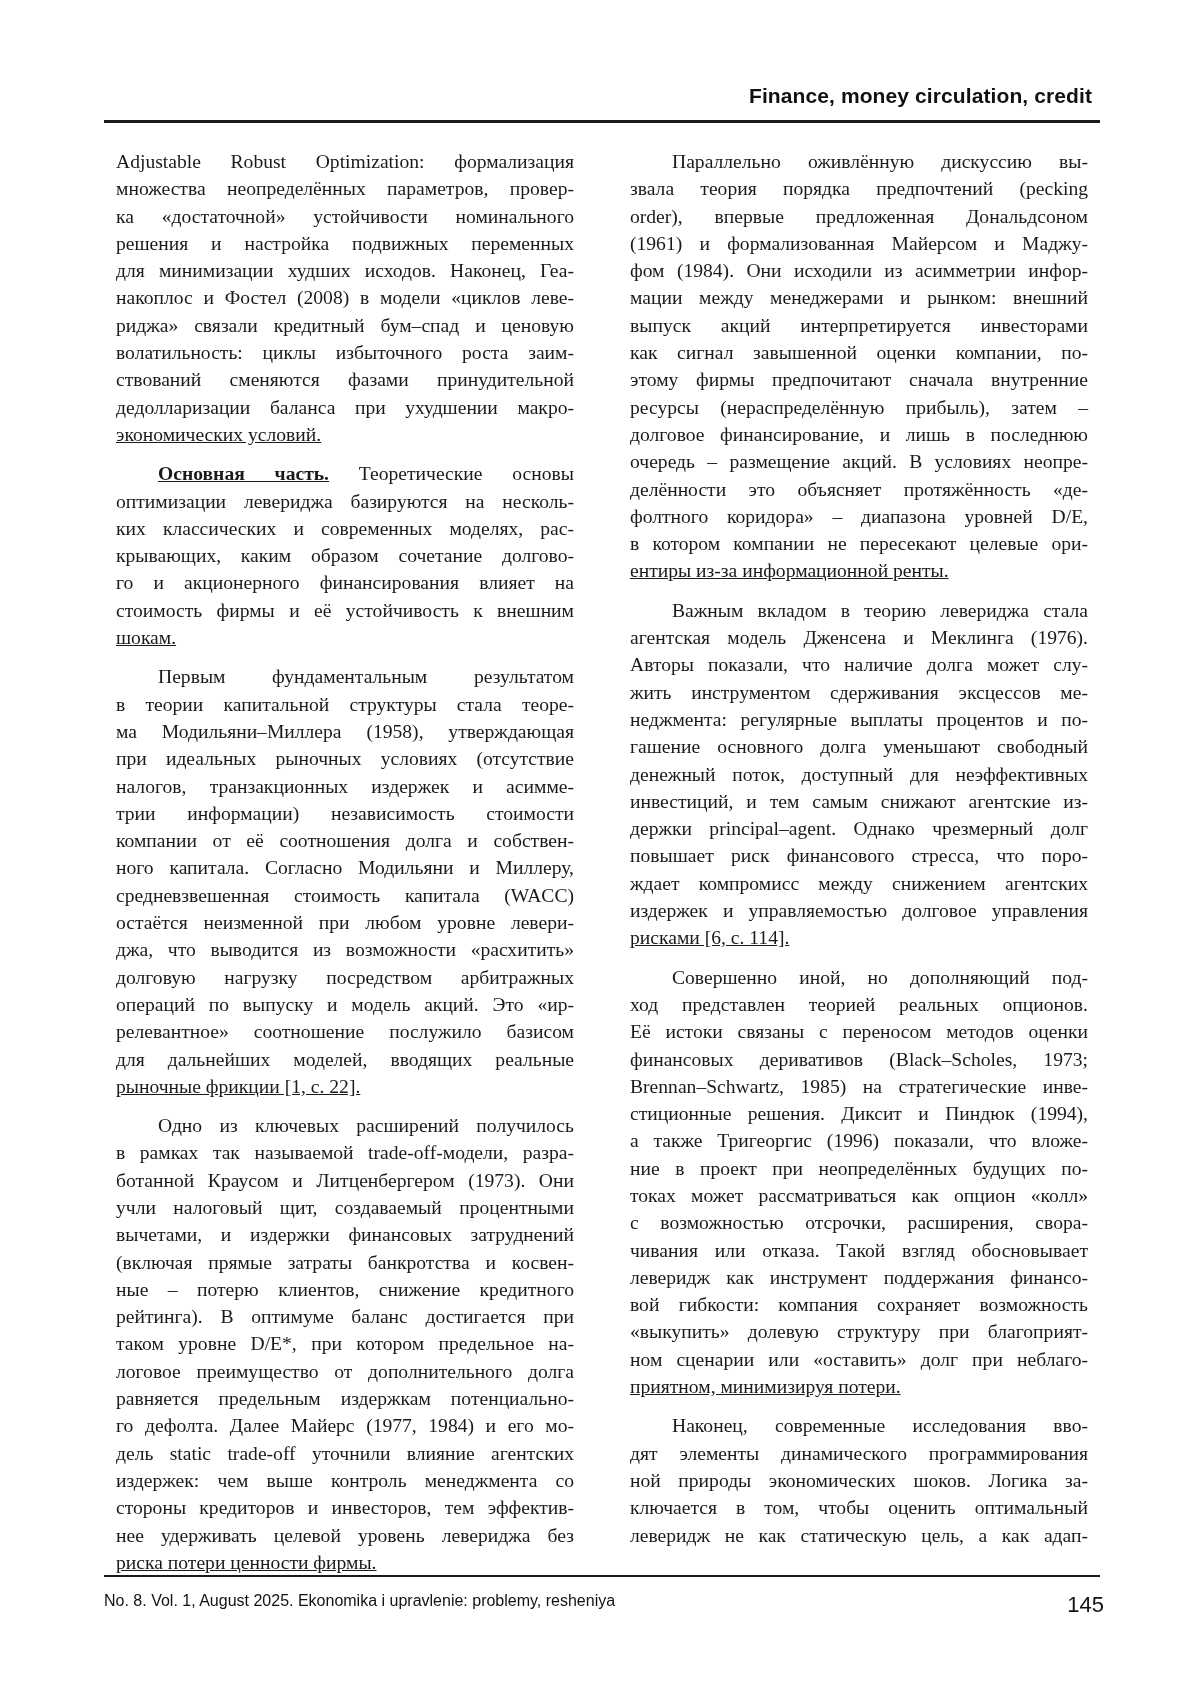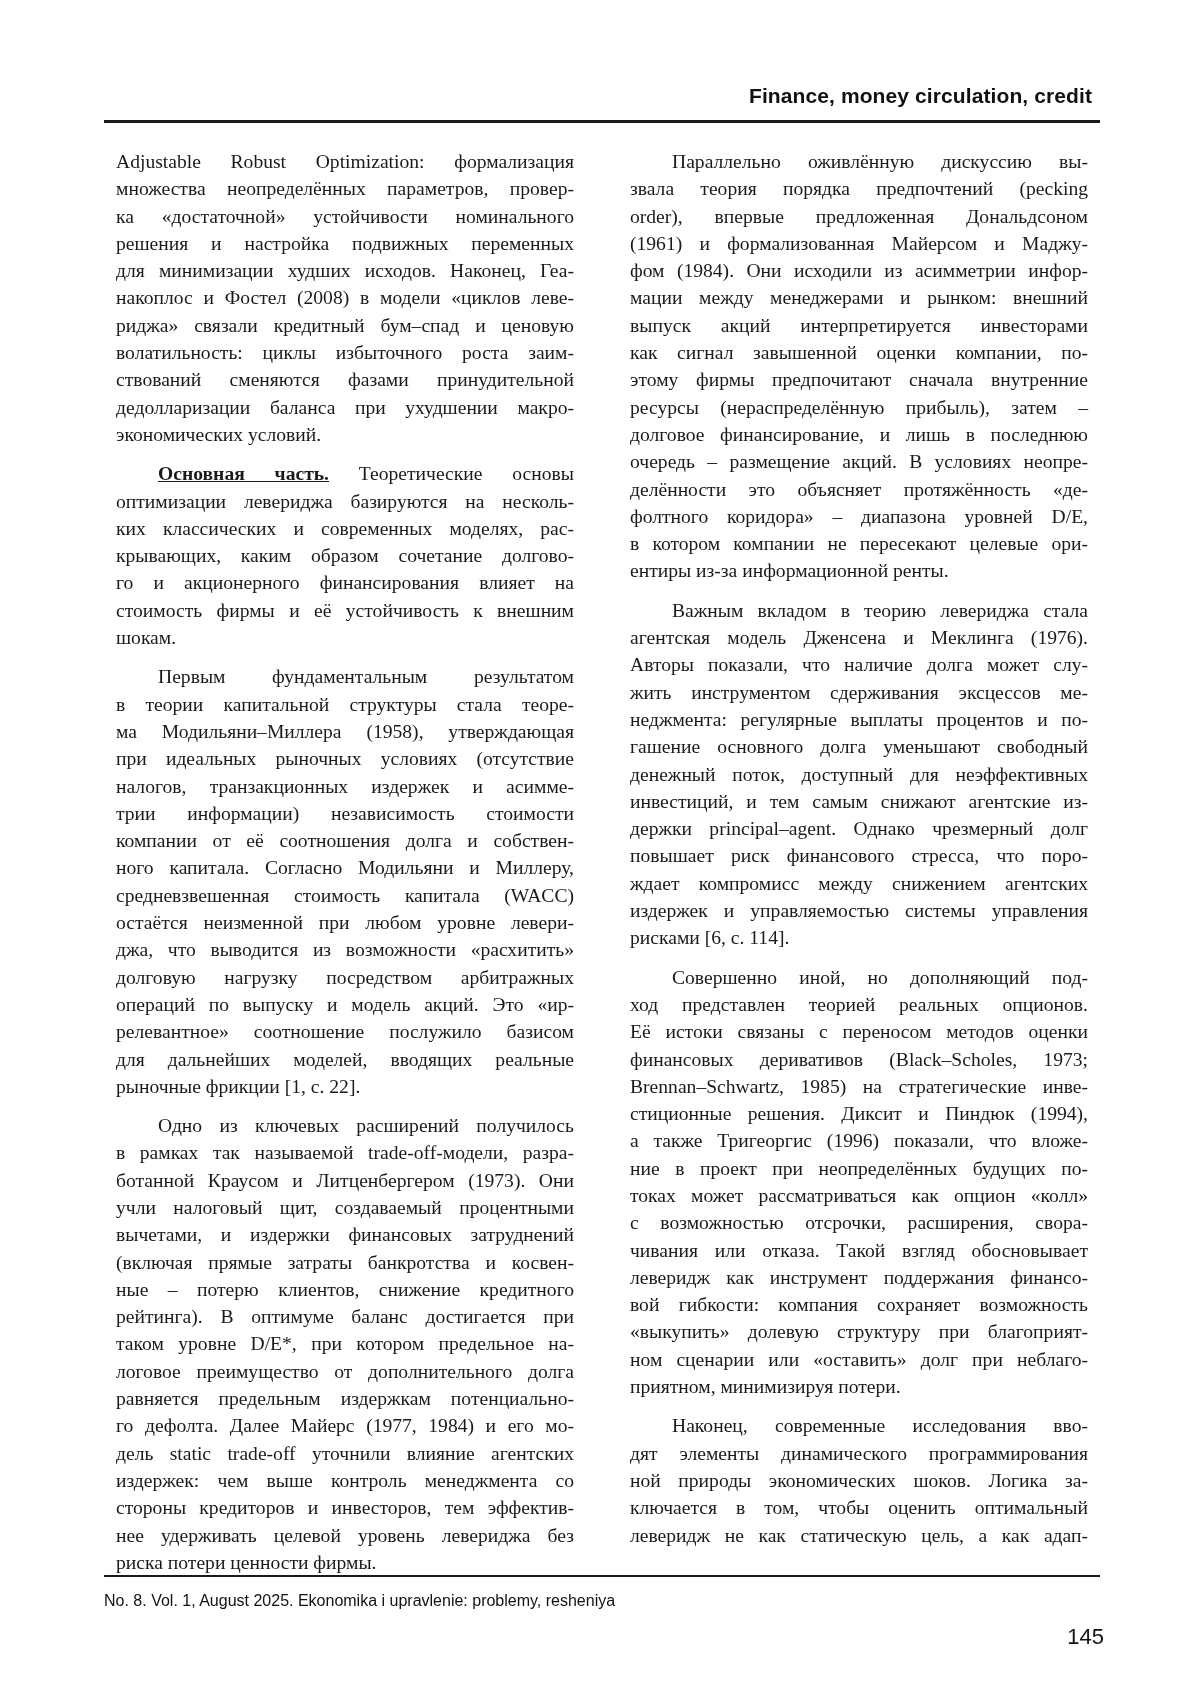--- a/index.html
+++ b/index.html
@@ -16,30 +16,30 @@
     position: absolute; top: 136px; width: 482px;
     font-family: "Liberation Serif", serif; font-size: 19.6px; line-height: 27.3px;
   }
   .col-left { left: 104px; }
   .col-right { left: 618px; }
   .para { margin: 12px; }
   .line {
     display: block; text-align: justify; text-align-last: justify;
     white-space: nowrap; height: 27.3px; overflow: visible;
   }
-  .line.last { text-align-last: left; }
+  .line.last { text-align-last: left; text-decoration: underline; }
   .line.indent { padding-left: 42px; }
   .bold-lead { font-weight: bold; text-decoration: underline; }
   .footer-text {
     position: absolute; left: 104px; top: 1592px;
     font-family: "Liberation Sans", sans-serif; font-size: 16px; color: #111;
   }
   .page-number {
     position: absolute; right: 96px; top: 1592px;
-    font-family: "Liberation Sans", sans-serif; font-size: 22px; color: #111; margin-top: 32px;
+    font-family: "Liberation Sans", sans-serif; font-size: 22px; color: #111;
   }
 </style>
 </head>
 <body>
 
 <div>
   <div class="header-title">Finance, money circulation, credit</div>
 </div>
 <div class="rule rule-top"></div>
 
@@ -128,21 +128,21 @@
       <span class="line">агентская модель Дженсена и Меклинга (1976).</span>
       <span class="line">Авторы показали, что наличие долга может слу-</span>
       <span class="line">жить инструментом сдерживания эксцессов ме-</span>
       <span class="line">неджмента: регулярные выплаты процентов и по-</span>
       <span class="line">гашение основного долга уменьшают свободный</span>
       <span class="line">денежный поток, доступный для неэффективных</span>
       <span class="line">инвестиций, и тем самым снижают агентские из-</span>
       <span class="line">держки principal–agent. Однако чрезмерный долг</span>
       <span class="line">повышает риск финансового стресса, что поро-</span>
       <span class="line">ждает компромисс между снижением агентских</span>
-      <span class="line">издержек и управляемостью системы управления</span>
+      <span class="line">издержек и управляемостью долговое управления</span>
       <span class="line last">рисками [6, с. 114].</span>
     </div>
     <div class="para">
       <span class="line indent">Совершенно иной, но дополняющий под-</span>
       <span class="line">ход представлен теорией реальных опционов.</span>
       <span class="line">Её истоки связаны с переносом методов оценки</span>
       <span class="line">финансовых деривативов (Black–Scholes, 1973;</span>
       <span class="line">Brennan–Schwartz, 1985) на стратегические инве-</span>
       <span class="line">стиционные решения. Диксит и Пиндюк (1994),</span>
       <span class="line">а также Тригеоргис (1996) показали, что вложе-</span>

